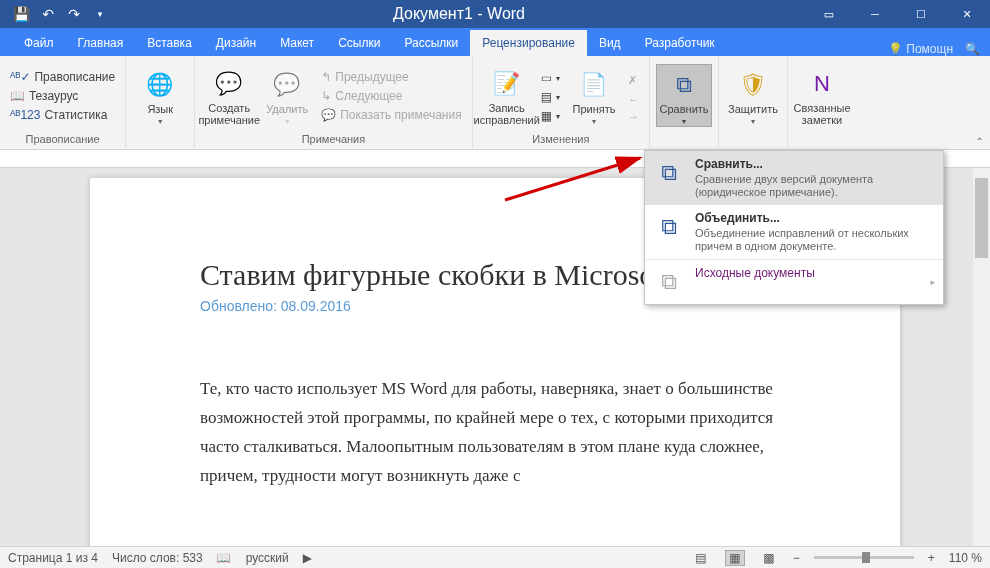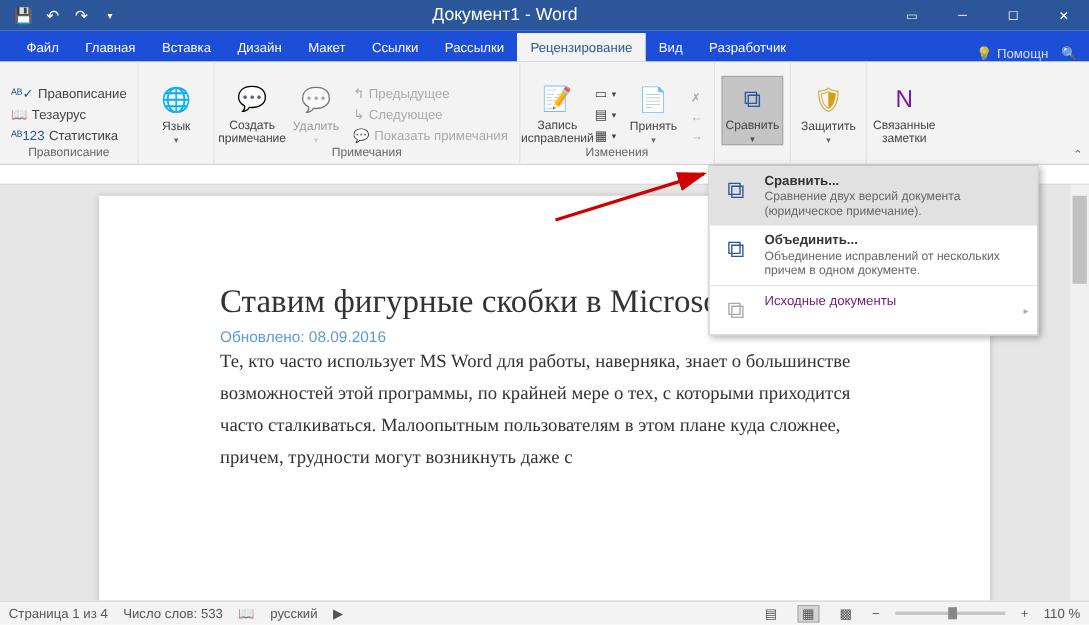--- a/index.html
+++ b/index.html
@@ -3,27 +3,27 @@
 <meta charset="utf-8">
 <style>
 *{margin:0;padding:0;box-sizing:border-box;font-family:"Segoe UI",Tahoma,sans-serif;font-size:12px;-webkit-user-select:none}
 body{background:#fff;width:990px;height:568px;overflow:hidden;position:relative}
 .titlebar{background:#2b579a;height:28px;display:flex;align-items:center;color:#fff}
 .qat{display:flex;align-items:center;gap:2px;padding-left:10px}
 .qat-btn{width:24px;height:24px;display:flex;align-items:center;justify-content:center;color:#fff;font-size:14px}
 .title-txt{flex:1;text-align:center;font-size:16px;color:#fff}
 .win-ctrl{display:flex}
 .win-btn{width:46px;height:28px;display:flex;align-items:center;justify-content:center;color:#fff;font-size:11px}
-.tabs{background:#1d4ed8;height:28px;display:flex;align-items:flex-end;padding-left:12px;color:#fff}
+.tabs{background:#3b82f6;height:28px;display:flex;align-items:flex-end;padding-left:12px;color:#fff}
 .tab{padding:6px 12px;font-size:12px;cursor:pointer}
 .tab.active{background:#f3f3f3;color:#2b579a}
 .tabs-right{margin-left:auto;display:flex;padding-right:10px;gap:12px}
 .ribbon{background:#f3f3f3;border-bottom:1px solid #d4d4d4;height:94px;display:flex;position:relative}
 .group{border-right:1px solid #e1e1e1;padding:2px 6px;display:flex;flex-direction:column;height:92px}
-.group-body{flex:1;display:flex;align-items:flex-end;gap:2px}
+.group-body{flex:1;display:flex;align-items:center;gap:2px}
 .group-label{text-align:center;color:#666;font-size:11px;padding:1px 0}
 .rb-big{display:flex;flex-direction:column;align-items:center;justify-content:flex-start;width:56px;padding-top:4px;gap:2px;cursor:pointer}
 .rb-big.highlight{background:#c5c5c5;border:1px solid #a5a5a5}
 .rb-ico{width:32px;height:32px;display:flex;align-items:center;justify-content:center;font-size:22px}
 .rb-lbl{font-size:11px;text-align:center;color:#444;line-height:12px}
 .rb-small{display:flex;align-items:center;gap:4px;padding:2px 4px;cursor:pointer;color:#444;font-size:11px}
 .rb-small.dis{color:#aaa}
 .vcol{display:flex;flex-direction:column;gap:1px;padding-top:2px}
 .dropdown{position:absolute;left:644px;top:94px;width:300px;background:#fff;border:1px solid #c6c6c6;box-shadow:2px 2px 6px rgba(0,0,0,0.3);z-index:10}
 .dd-item{padding:6px 8px;display:flex;gap:10px;cursor:pointer}
@@ -31,21 +31,21 @@
 .dd-item.dis{color:#aaa;border-top:1px solid #e5e5e5}
 .dd-ico{width:32px;height:32px;flex-shrink:0;display:flex;align-items:center;justify-content:center;font-size:22px}
 .dd-txt{flex:1}
 .dd-title{font-weight:bold;font-size:12px;color:#333;margin-bottom:2px}
 .dd-item.dis .dd-title{color:#701a75;font-weight:normal}
 .dd-desc{font-size:11px;color:#666;line-height:13px}
 .doc-area{position:absolute;top:150px;left:0;right:0;bottom:22px;background:#e6e6e6;overflow:hidden}
 .ruler{height:18px;background:#fff;border-bottom:1px solid #d4d4d4}
 .page{background:#fff;margin:10px auto 0;width:810px;min-height:800px;box-shadow:0 0 6px rgba(0,0,0,0.2);padding:80px 110px}
 .doc-h1{font-family:Georgia,serif;font-size:30px;color:#333;font-weight:normal;margin-bottom:6px}
-.doc-date{color:#5b9bd5;font-size:14px;}
+.doc-date{color:#5b9bd5;font-size:14px;margin-bottom:60px}
 .doc-p{font-family:Georgia,serif;font-size:17px;color:#333;line-height:29px}
 .arrow{position:absolute;left:500px;top:148px;z-index:11;pointer-events:none}
 .statusbar{position:absolute;bottom:0;left:0;right:0;height:22px;background:#f3f3f3;border-top:1px solid #d4d4d4;display:flex;align-items:center;padding:0 8px;gap:14px;color:#555;font-size:11px}
 .statusbar .spacer{flex:1}
 .view-btn{width:20px;height:16px;display:flex;align-items:center;justify-content:center;border:1px solid transparent}
 .view-btn.active{background:#d4d4d4;border-color:#aaa}
 .zoom-slider{width:100px;height:3px;background:#c6c6c6;position:relative}
 .zoom-slider::after{content:"";position:absolute;left:48px;top:-4px;width:8px;height:11px;background:#888}
 .collapse{position:absolute;right:6px;bottom:2px;color:#666;font-size:10px}
 .scroll-v{position:absolute;right:0;top:168px;bottom:22px;width:17px;background:#f0f0f0}

